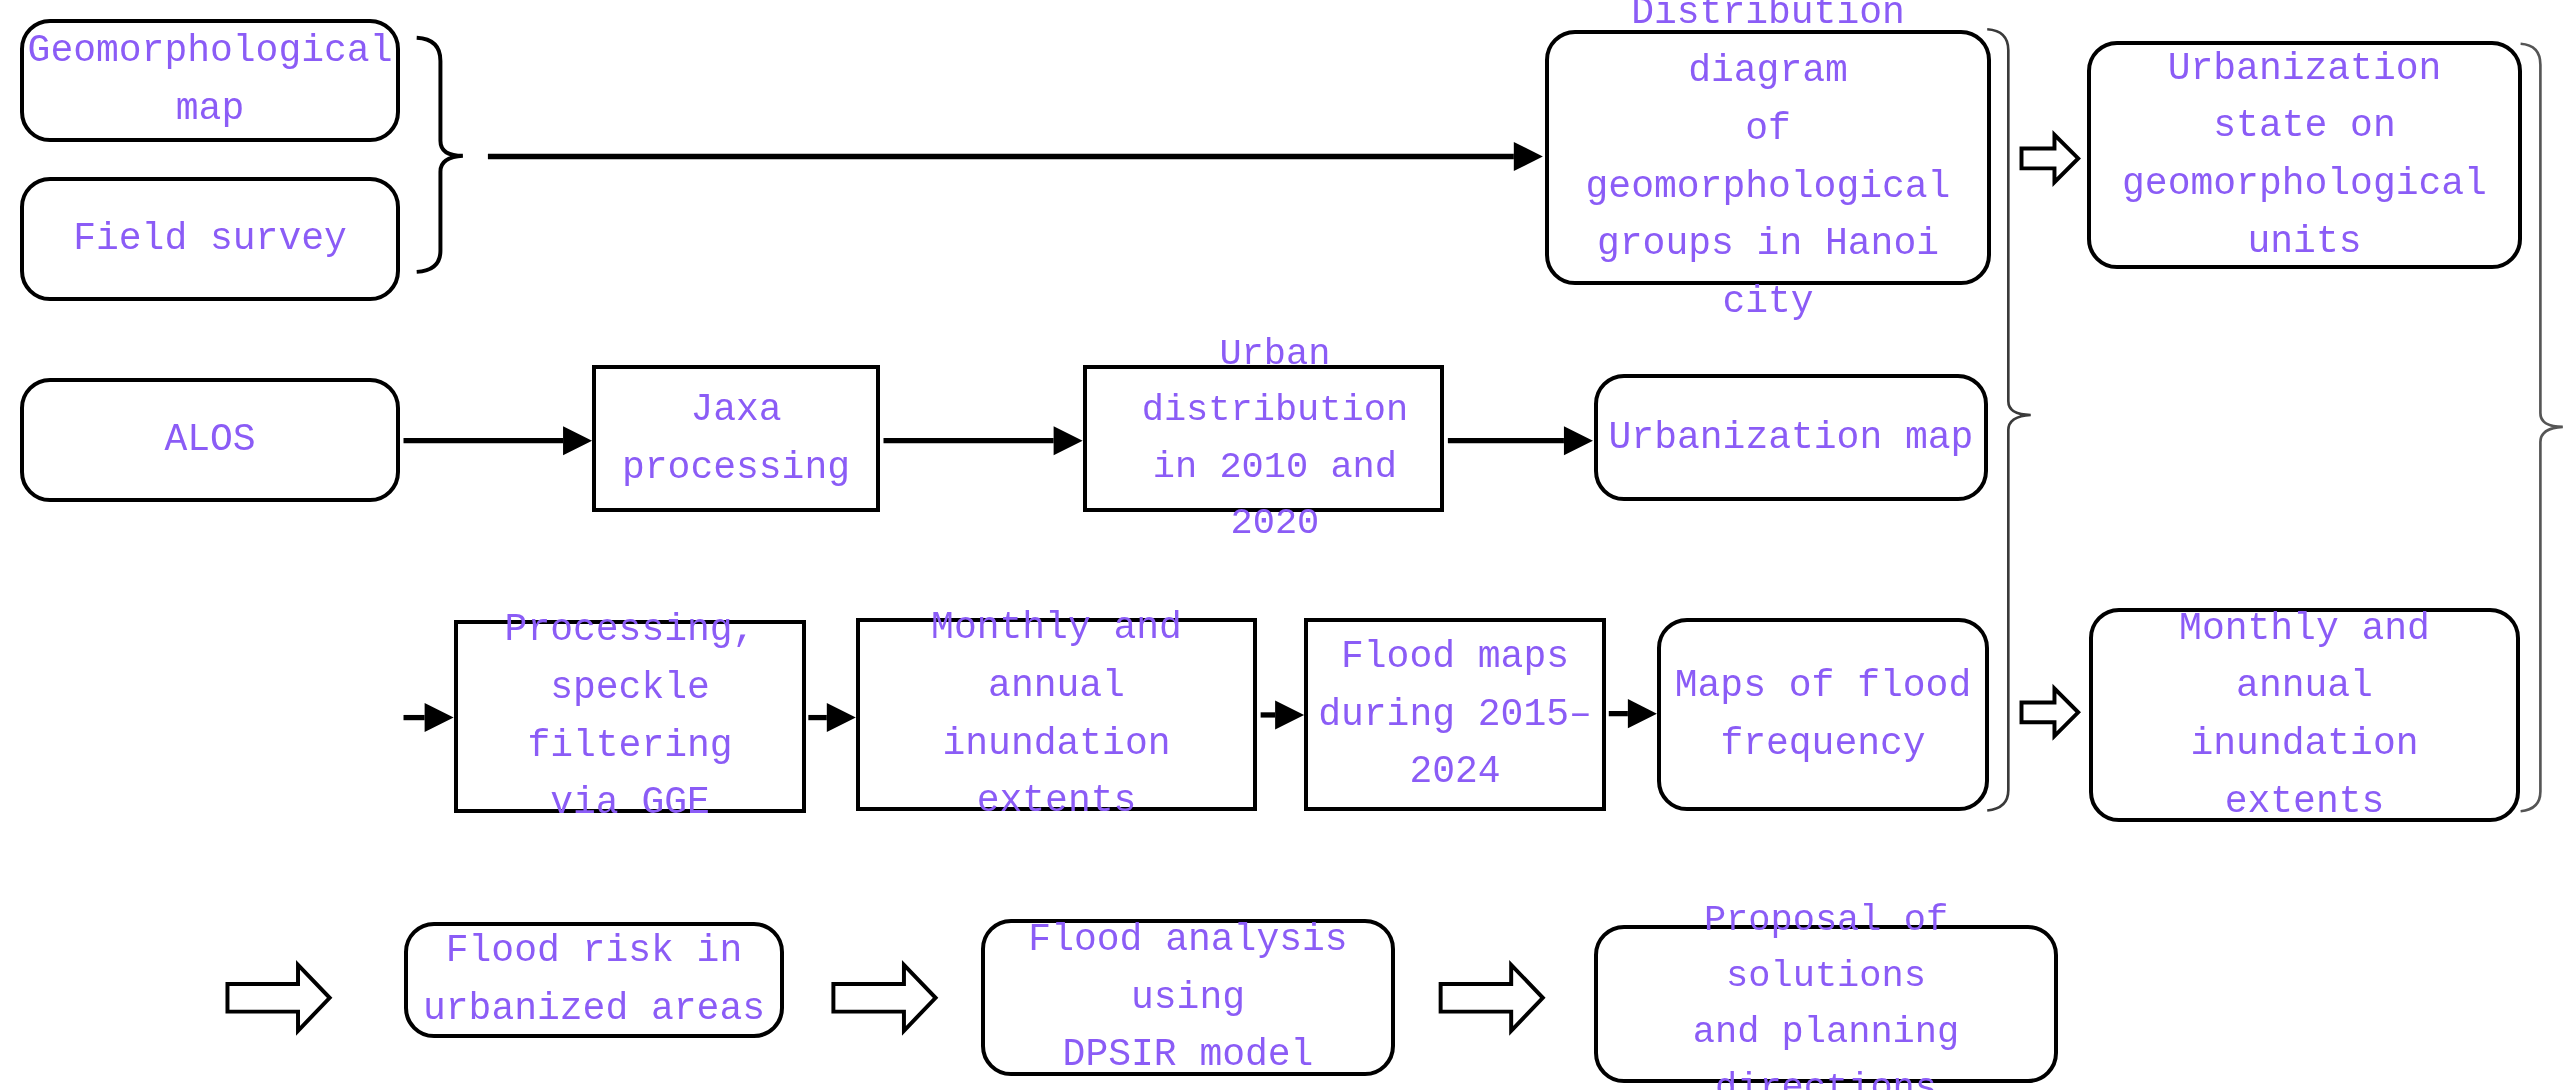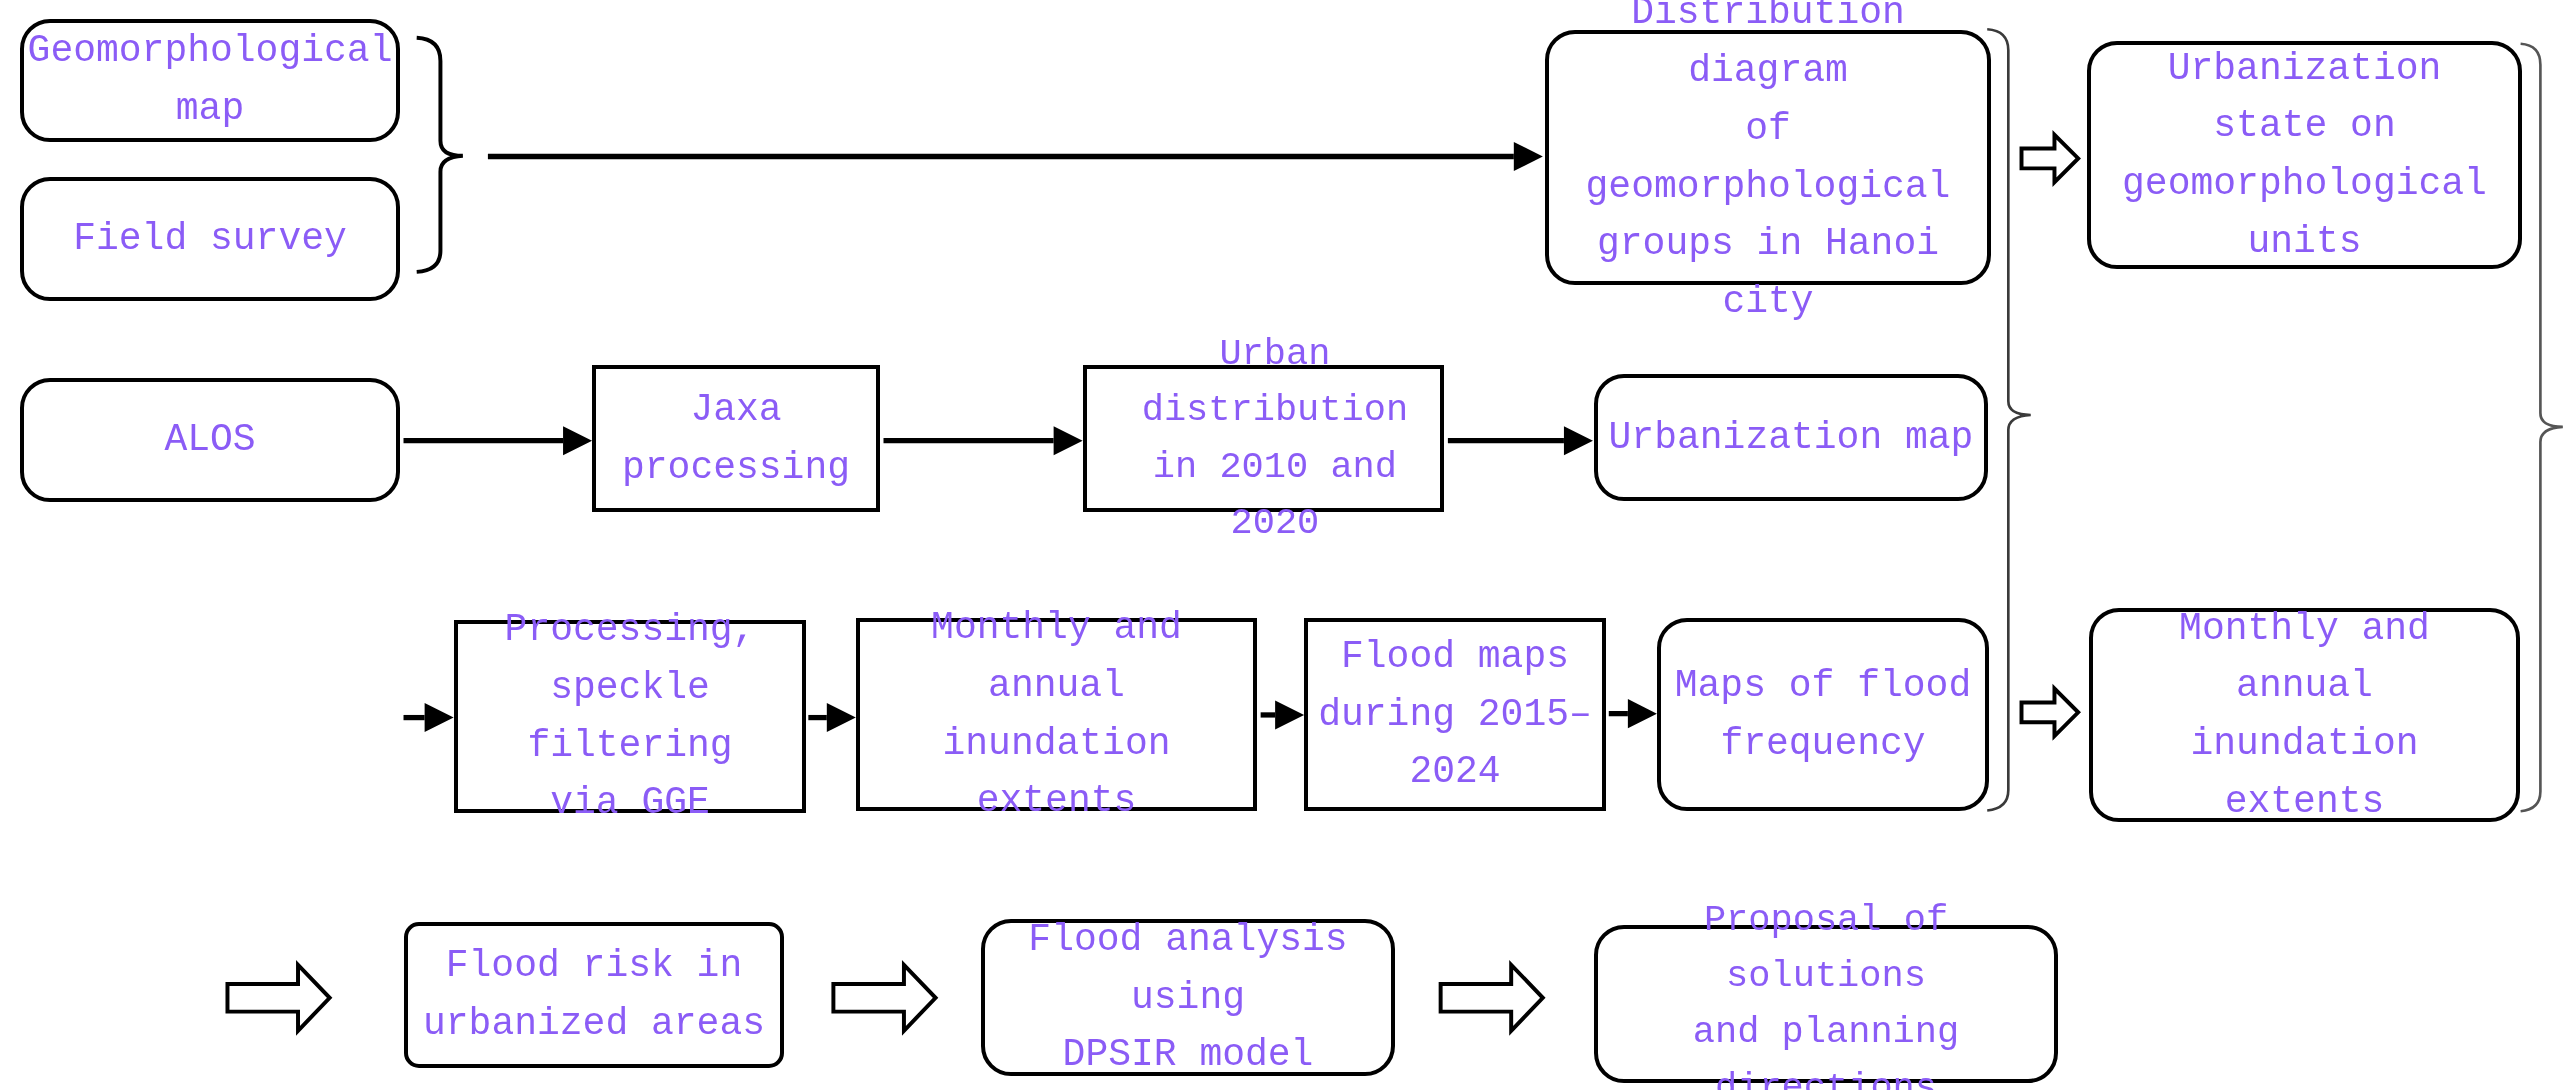--- a/index.html
+++ b/index.html
@@ -77,21 +77,21 @@
   <div class="node rect" style="left:856px;top:618px;width:401px;height:193px;">Monthly and annual
 inundation extents</div>
   <div class="node rect" style="left:1304px;top:618px;width:302px;height:193px;">Flood maps
 during 2015–
 2024</div>
   <div class="node rounded" style="left:1657px;top:618px;width:332px;height:193px;">Maps of flood
 frequency</div>
   <div class="node rounded" style="left:2089px;top:608px;width:431px;height:214px;">Monthly and annual
 inundation extents</div>
 
-  <div class="node rounded" style="left:404px;top:922px;width:380px;height:146px;border-radius:15px;">Flood risk in
+  <div class="node rounded" style="left:404px;top:922px;width:380px;height:116px;">Flood risk in
 urbanized areas</div>
   <div class="node rounded" style="left:981px;top:919px;width:414px;height:157px;">Flood analysis using
 DPSIR model</div>
   <div class="node rounded fs56" style="left:1594px;top:925px;width:464px;height:158px;">Proposal of solutions
 and planning directions</div>
 
 </div>
 
 
 </body></html>

